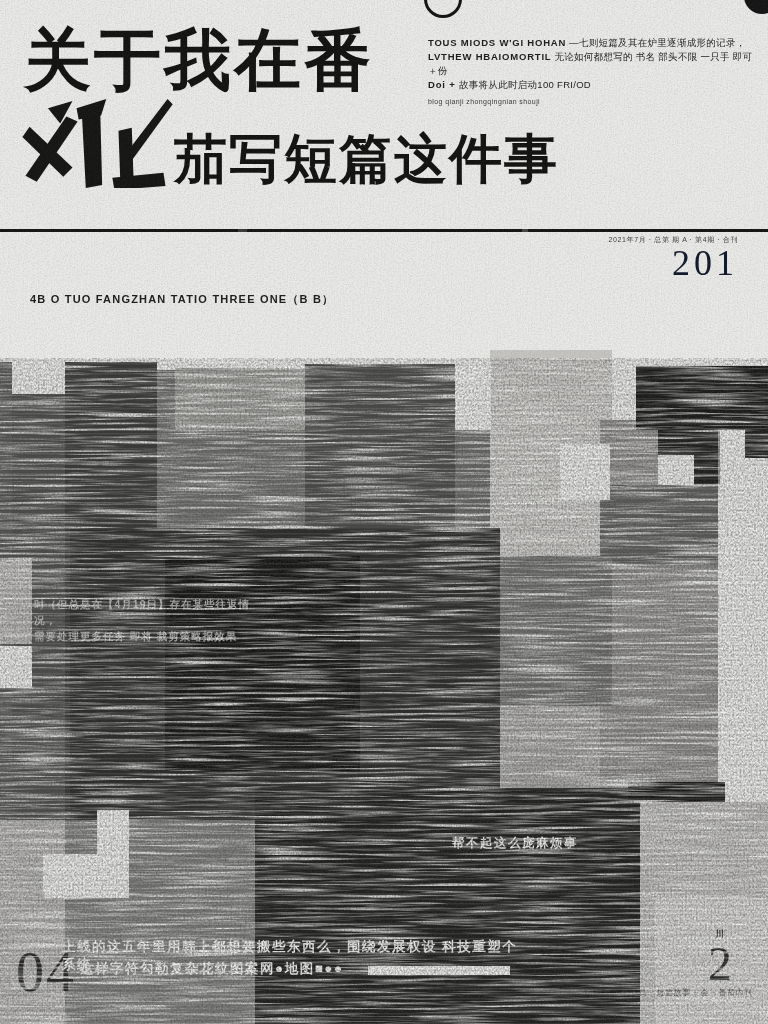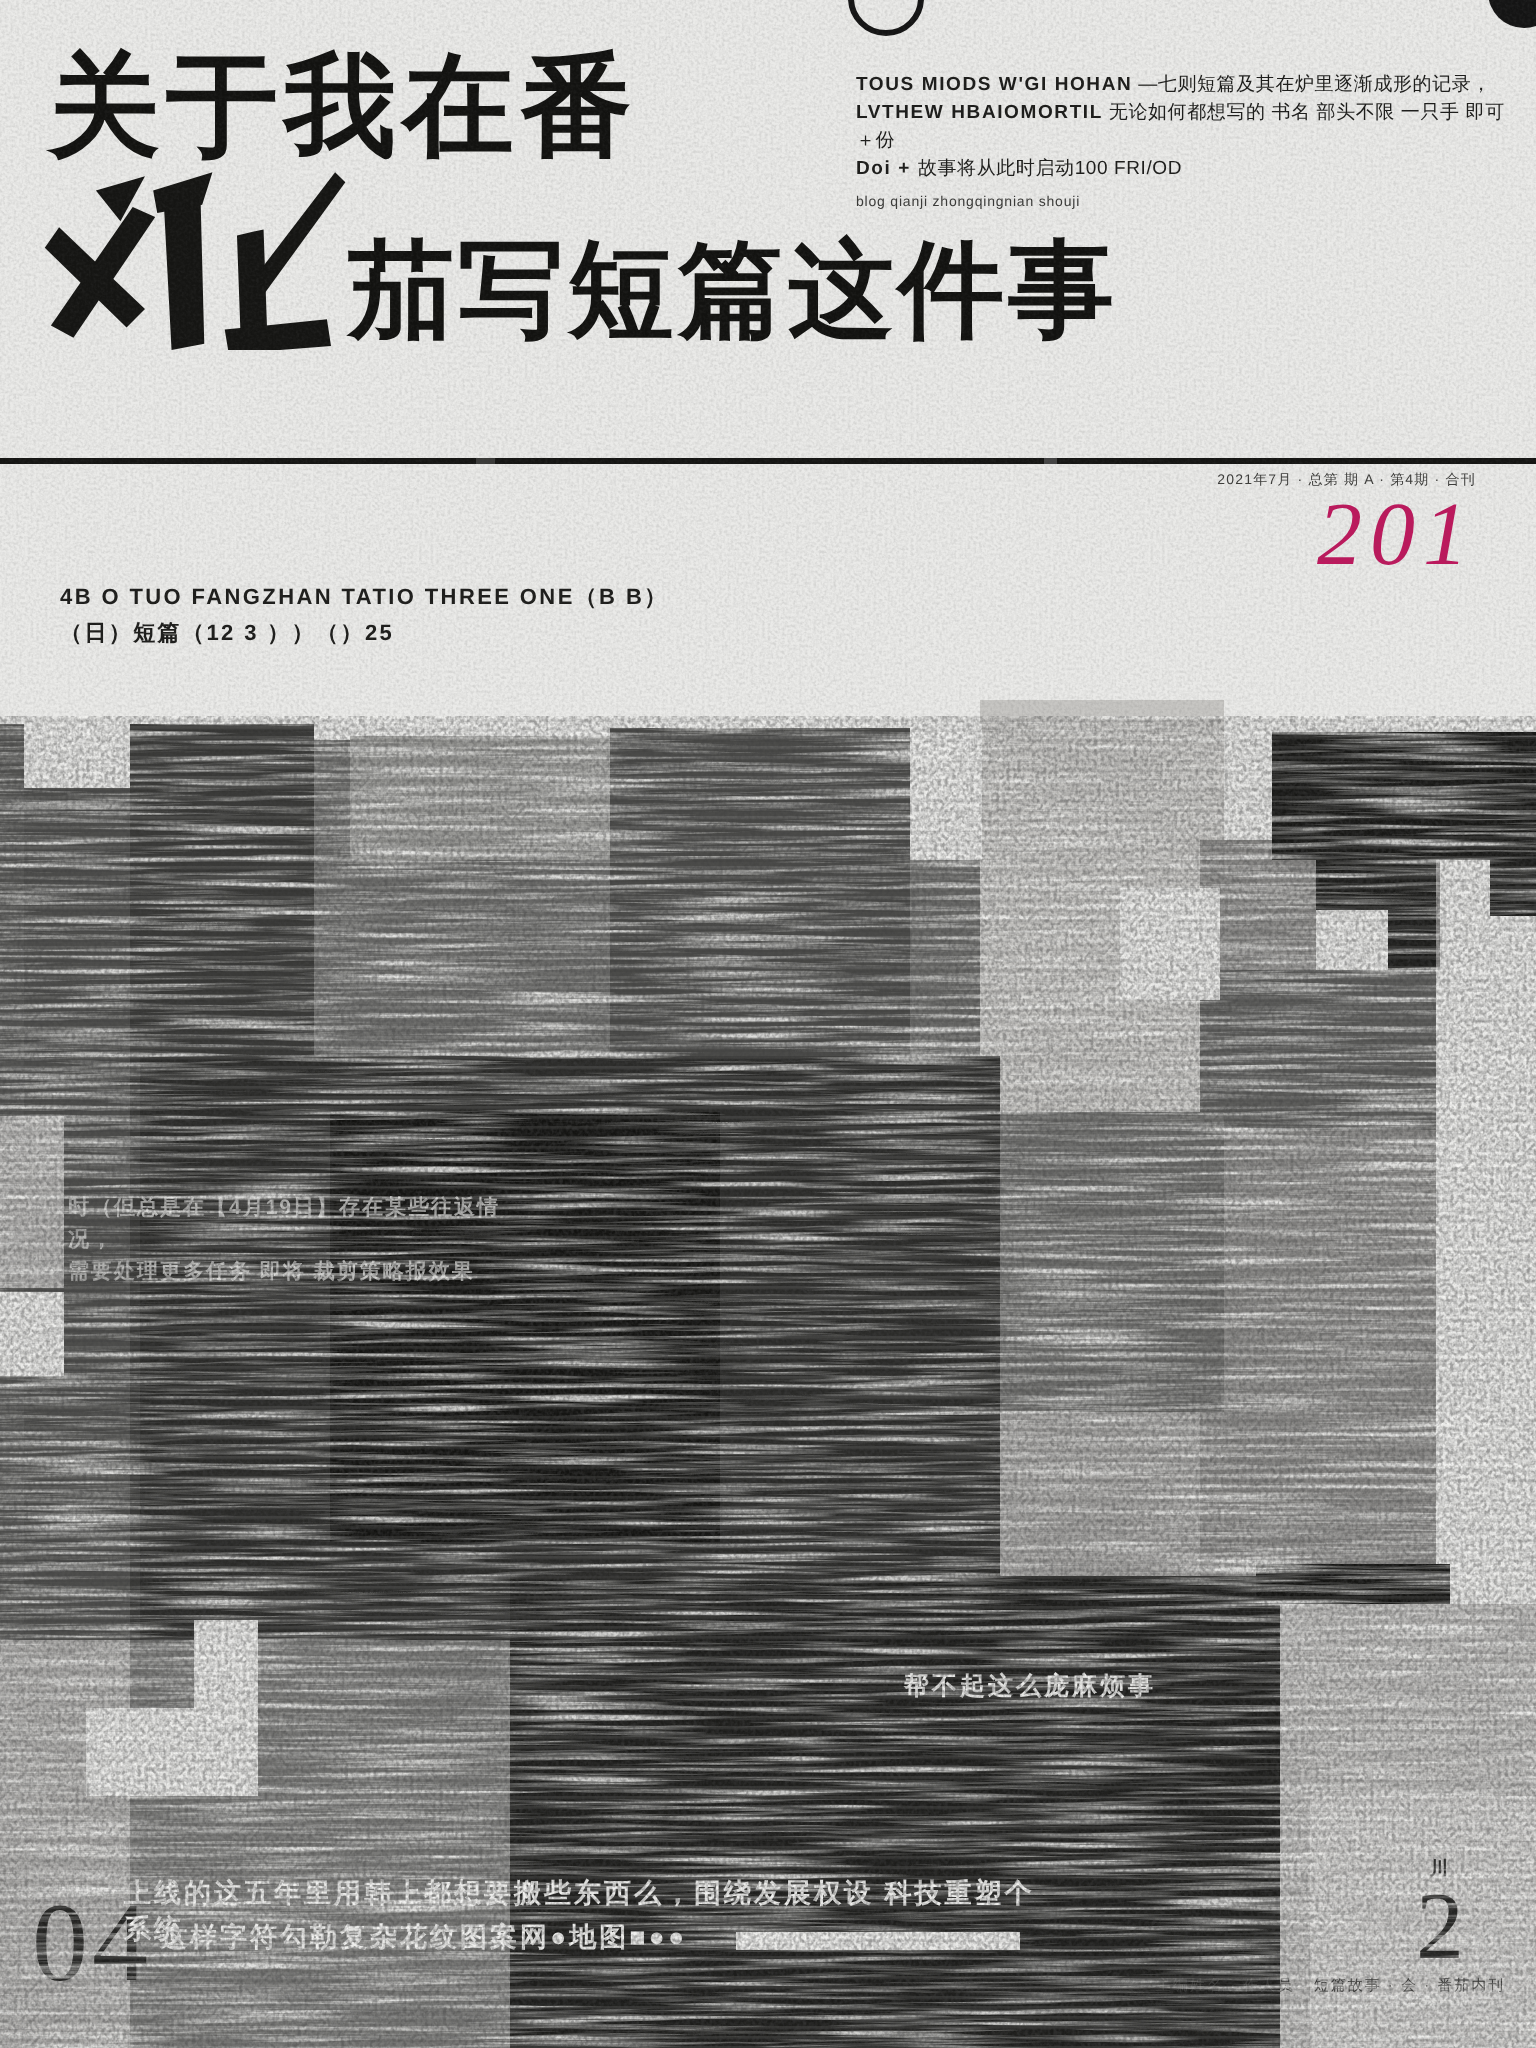--- a/index.html
+++ b/index.html
@@ -13,41 +13,41 @@
     background:var(--paper);overflow:hidden;color:var(--ink);
   }
   
   .circle-outline{position:absolute;left:424px;top:-20px;width:32px;height:32px;
     border:3px solid #141414;border-radius:50%;}
   .circle-filled{position:absolute;left:744px;top:-22px;width:36px;height:36px;
     background:#141414;border-radius:50%;}
   
   .title{position:absolute;left:24px;top:22px;width:740px;
     font-family:"Liberation Serif","DejaVu Serif",serif;font-weight:900;color:#121210;}
-  .title-l1{font-size:56px;letter-spacing:3px;line-height:1.16;white-space:nowrap;}
+  .title-l1{font-size:67px;letter-spacing:3px;line-height:1.16;white-space:nowrap;}
   .title-l2{display:flex;align-items:flex-end;margin-top:-4px;}
   .brush-glyph{width:156px;height:92px;flex:0 0 auto;margin-left:-6px;}
   .title-l2-text{font-size:53px;letter-spacing:2px;line-height:1.05;white-space:nowrap;}
   
   .hdr-right{position:absolute;left:428px;top:36px;width:334px;
     font-size:9.5px;line-height:14px;color:#1c1c1a;letter-spacing:.3px;}
   .hdr-right .lead{font-weight:bold;letter-spacing:.8px;}
   .hdr-right .tiny{font-size:7px;color:#3a3a38;margin-top:3px;letter-spacing:.4px;}
   
   .rule{position:absolute;left:0;top:229px;width:768px;height:3px;
     background:linear-gradient(90deg,#151513 0 31%,#3a3a38 31% 32.2%,#151513 32.2% 68%,#444 68% 68.8%,#151513 68.8% 100%);}
   
   .meta-left{position:absolute;left:30px;top:246px;width:400px;color:#1d1d1b;margin-top:44px;}
   .meta-left .m1{font-size:11px;font-weight:bold;letter-spacing:1.2px;line-height:18px;}
   .meta-left .m2{font-size:11px;font-weight:bold;letter-spacing:1.2px;line-height:18px;}
   .meta-left .m3{font-size:9px;color:#55544f;letter-spacing:.8px;line-height:16px;}
   .meta-right{position:absolute;right:30px;top:235px;text-align:right;}
   .issue-caption{font-size:7px;color:#3c3c3a;letter-spacing:.6px;margin-bottom:1px;}
   .issue-number{font-family:"Liberation Serif","DejaVu Serif",serif;
-    font-size:45px;line-height:.95;letter-spacing:4px;color:#be185d;font-style:italic;}
+    font-size:36px;line-height:.95;letter-spacing:4px;color:#0f172a;}
   
   .collage{position:absolute;left:0;top:358px;width:768px;height:666px;}
   .tx{position:absolute;}
   .paper{background:var(--paper);}
   .striations{position:absolute;inset:0;
     background:repeating-linear-gradient(180deg,rgba(255,255,255,.10) 0 1px,rgba(0,0,0,.06) 2px 3px,rgba(255,255,255,0) 3px 5px);
     pointer-events:none;}
   .grain{position:absolute;inset:0;width:100%;height:100%;pointer-events:none;}
   .page-grain{position:absolute;inset:0;width:100%;height:100%;pointer-events:none;opacity:.14;}
   
@@ -100,21 +100,20 @@
     <div><span class="lead">TOUS MIODS W'GI HOHAN</span><span> —七则短篇及其在炉里逐渐成形的记录，</span></div>
     <div><span class="lead">LVTHEW HBAIOMORTIL</span><span> 无论如何都想写的 书名 部头不限 一只手 即可＋份</span></div>
     <div><span class="lead">Doi + </span><span>故事将从此时启动100 FRI/OD</span></div>
     <div class="tiny">blog qianji zhongqingnian shouji</div>
   </div>
 
   <div class="rule"></div>
 
   <div class="meta-left">
     <div class="m1">4B O TUO FANGZHAN TATIO THREE ONE（B B）</div>
-    <div class="m2">（日）短篇（12 3 ））（）25</div>
   </div>
   <div class="meta-right">
     <div class="issue-caption">2021年7月 · 总第 期 A · 第4期 · 合刊</div>
     <div class="issue-number">201</div>
   </div>
 
   <div class="collage">
 
     <div class="tx" style="left:0;top:4px;width:14px;height:662px;background:#565654"></div>
     <div class="tx" style="left:12px;top:36px;width:53px;height:628px;background:#4e4e4c"></div>

